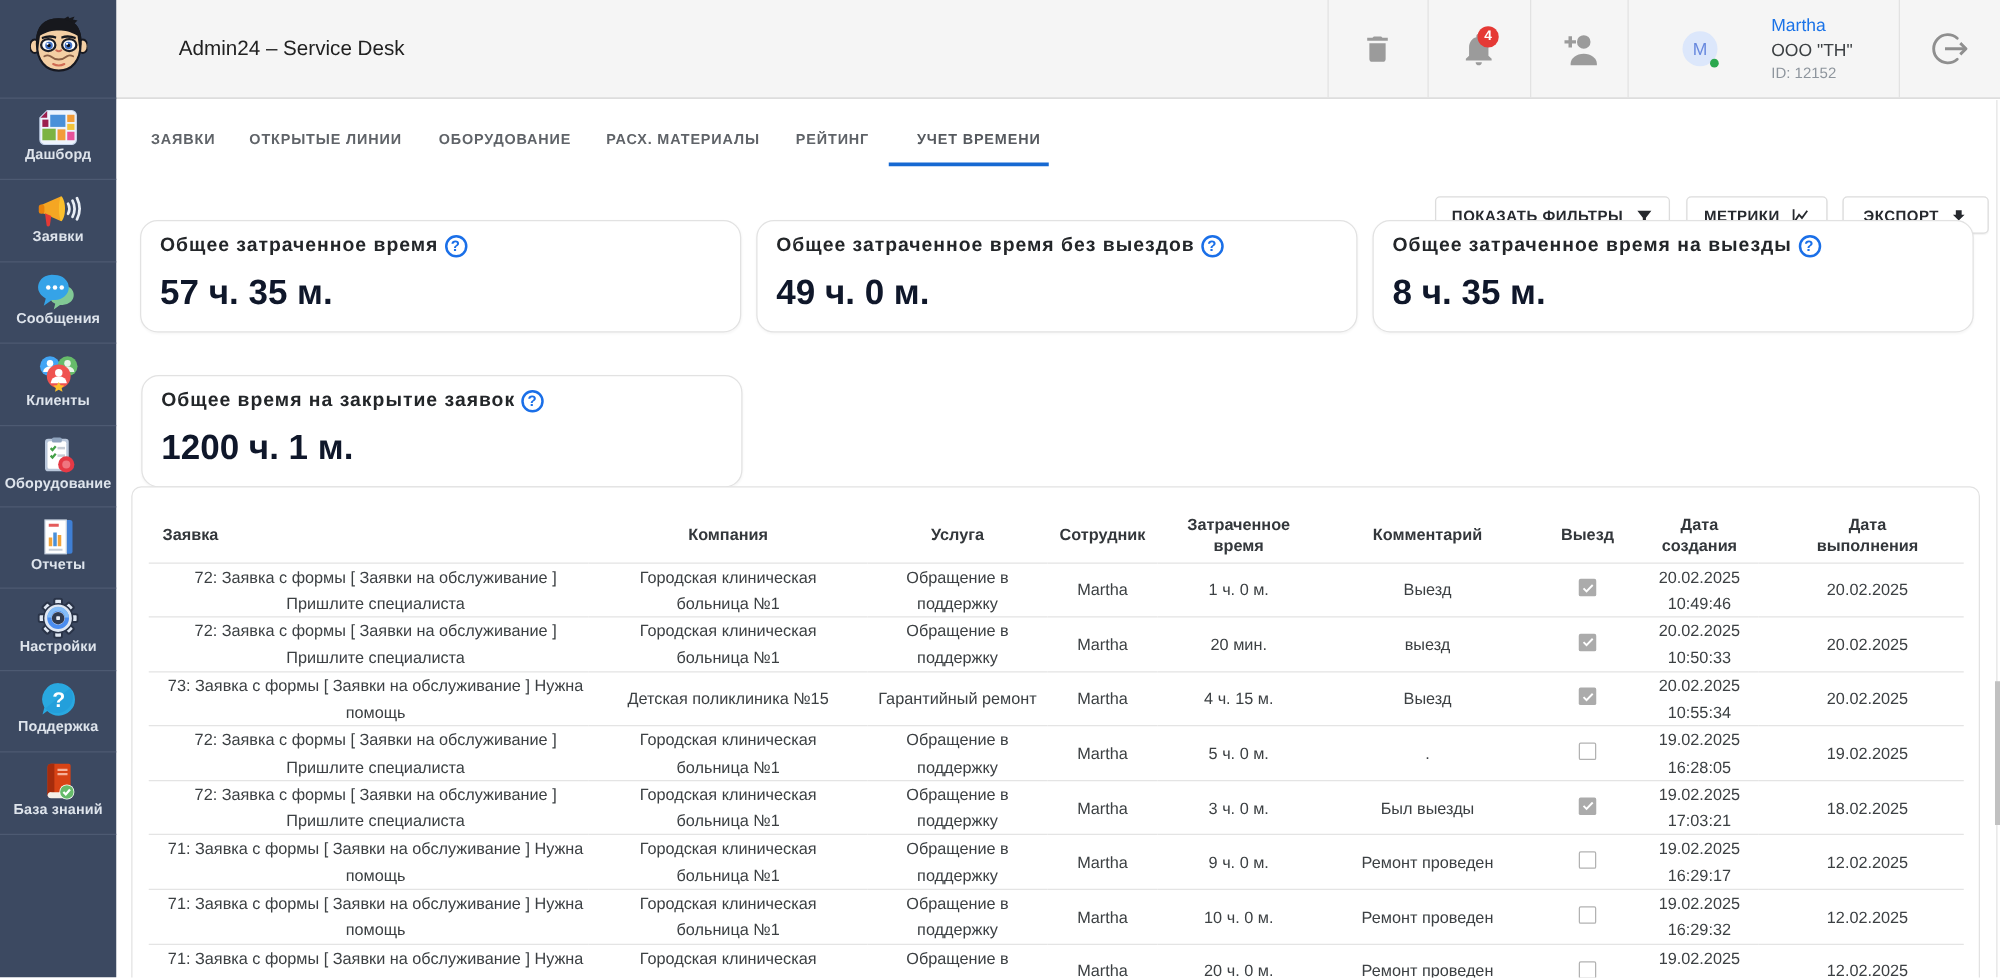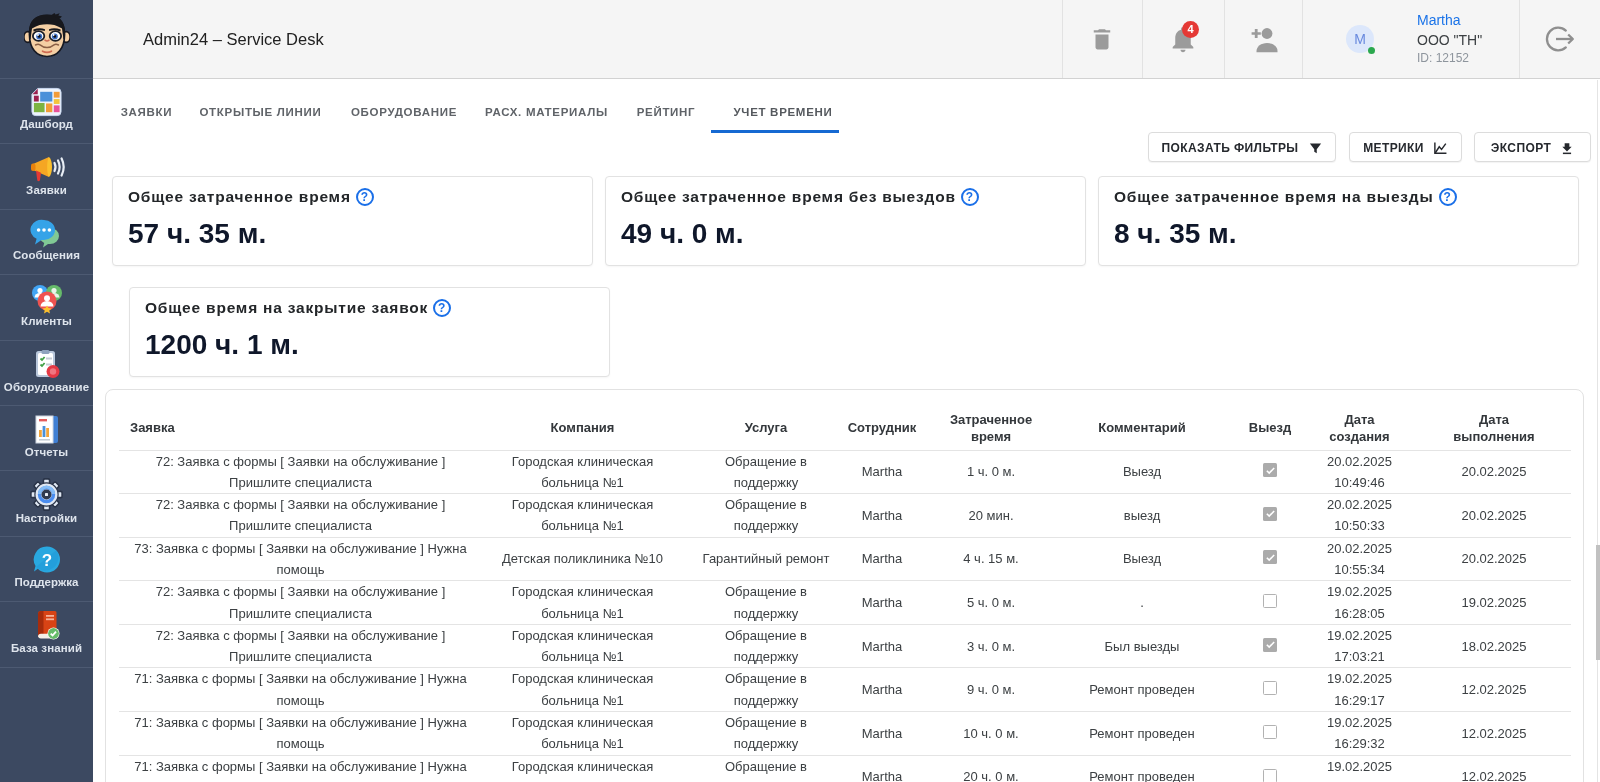--- a/index.html
+++ b/index.html
@@ -26,24 +26,24 @@
 #user-org { position:absolute; left:1324px; top:31.5px; font-size:14px; color:#3c4043; }
 #user-id { position:absolute; left:1324px; top:51px; font-size:12px; color:#8e959d; }
 
 
 #tabs { position:absolute; left:93px; top:79px; width:1507px; height:54px; background:#fff; }
 .tab { position:absolute; top:0; height:54px; line-height:66px; font-size:11.5px; font-weight:bold; letter-spacing:0.7px; color:#5f6368; white-space:nowrap; transform:translateX(-50%); }
 .tab.active { color:#55595e; }
 #tab-underline { position:absolute; left:618px; top:51px; width:128px; height:3px; background:#1669d2; }
 
 
-.abtn { position:absolute; height:30px; background:#fff; border:1px solid #dcdcdc; border-radius:4px; box-shadow:0 1px 1px rgba(0,0,0,0.05); display:flex; align-items:center; justify-content:center; gap:9px; padding-top:2px; font-size:12px; font-weight:bold; letter-spacing:0.4px; color:#26292e; }
-
-
-.card { position:absolute; width:481px; height:90px; background:#fff; border:1px solid #e2e2e2; border-radius:4px; box-shadow:0 1px 2px rgba(0,0,0,0.04); padding:11px 15px; }
+.abtn { position:absolute; height:30px; background:#fff; border:1px solid #dcdcdc; border-radius:4px; box-shadow:0 1px 1px rgba(0,0,0,0.05); display:flex; align-items:center; justify-content:center; gap:9px; padding-top:2px; font-size:12px; font-weight:bold; letter-spacing:0.4px; color:#26292e;margin-top:25px; }
+
+
+.card { position:absolute; width:481px; height:90px; background:#fff; border:1px solid #e2e2e2; border-radius:14px; box-shadow:0 1px 2px rgba(0,0,0,0.04); padding:11px 15px; }
 .card-title { font-size:15.5px; font-weight:bold; color:#232629; letter-spacing:0.8px; display:flex; align-items:center; }
 .qmark { display:inline-block; width:18px; height:18px; border:2px solid #1a6fe8; border-radius:50%; color:#1a6fe8; font-size:12px; font-weight:bold; text-align:center; line-height:14.5px; margin-left:5px; }
 .card-val { margin-top:12px; font-size:28px; font-weight:bold; color:#0f172a; letter-spacing:0px; }
 
 
 #tablecard { position:absolute; left:105px; top:389px; width:1479px; height:500px; background:#fff; border:1px solid #e2e2e2; border-radius:8px 8px 0 0; padding:8px 12px 0 13px; }
 table { border-collapse:collapse; table-layout:fixed; width:1452px; }
 th { font-size:13px; font-weight:bold; color:#33373b; height:52px; vertical-align:middle; text-align:center; line-height:17px; padding-top:8px; }
 th:first-child { text-align:left; padding-left:11px; }
 td:first-child { padding-left:11px; }
@@ -283,21 +283,21 @@
   <div class="card-val">57 ч. 35 м.</div>
 </div>
 <div class="card" style="left:605px; top:176px;">
   <div class="card-title">Общее затраченное время без выездов<span class="qmark">?</span></div>
   <div class="card-val">49 ч. 0 м.</div>
 </div>
 <div class="card" style="left:1098px; top:176px;">
   <div class="card-title">Общее затраченное время на выезды<span class="qmark">?</span></div>
   <div class="card-val">8 ч. 35 м.</div>
 </div>
-<div class="card" style="left:113px; top:287px;margin-left:16px;">
+<div class="card" style="left:113px; top:300px;">
   <div class="card-title">Общее время на закрытие заявок<span class="qmark">?</span></div>
   <div class="card-val">1200 ч. 1 м.</div>
 </div>
 
 <div id="tablecard">
 <table>
 <colgroup>
 <col style="width:352px">
           <col style="width:223px">
           <col style="width:144px">
@@ -343,21 +343,21 @@
   <td>20 мин.</td>
   <td>выезд</td>
   <td><span class="cb on"><svg width="11" height="11" viewBox="0 0 24 24">
                   <path fill="none" stroke="#fff" stroke-width="3.4" d="M4 12.5l5.2 5.2L20 6.5"></path>
                 </svg></span></td>
   <td>20.02.2025<br>10:50:33</td>
   <td>20.02.2025</td>
 </tr>
 <tr>
   <td>73: Заявка с формы [ Заявки на обслуживание ] Нужна<br>помощь</td>
-  <td>Детская поликлиника №10</td>
+  <td>Детская поликлиника №15</td>
   <td>Гарантийный ремонт</td>
   <td>Martha</td>
   <td>4 ч. 15 м.</td>
   <td>Выезд</td>
   <td><span class="cb on"><svg width="11" height="11" viewBox="0 0 24 24">
                   <path fill="none" stroke="#fff" stroke-width="3.4" d="M4 12.5l5.2 5.2L20 6.5"></path>
                 </svg></span></td>
   <td>20.02.2025<br>10:55:34</td>
   <td>20.02.2025</td>
 </tr>

